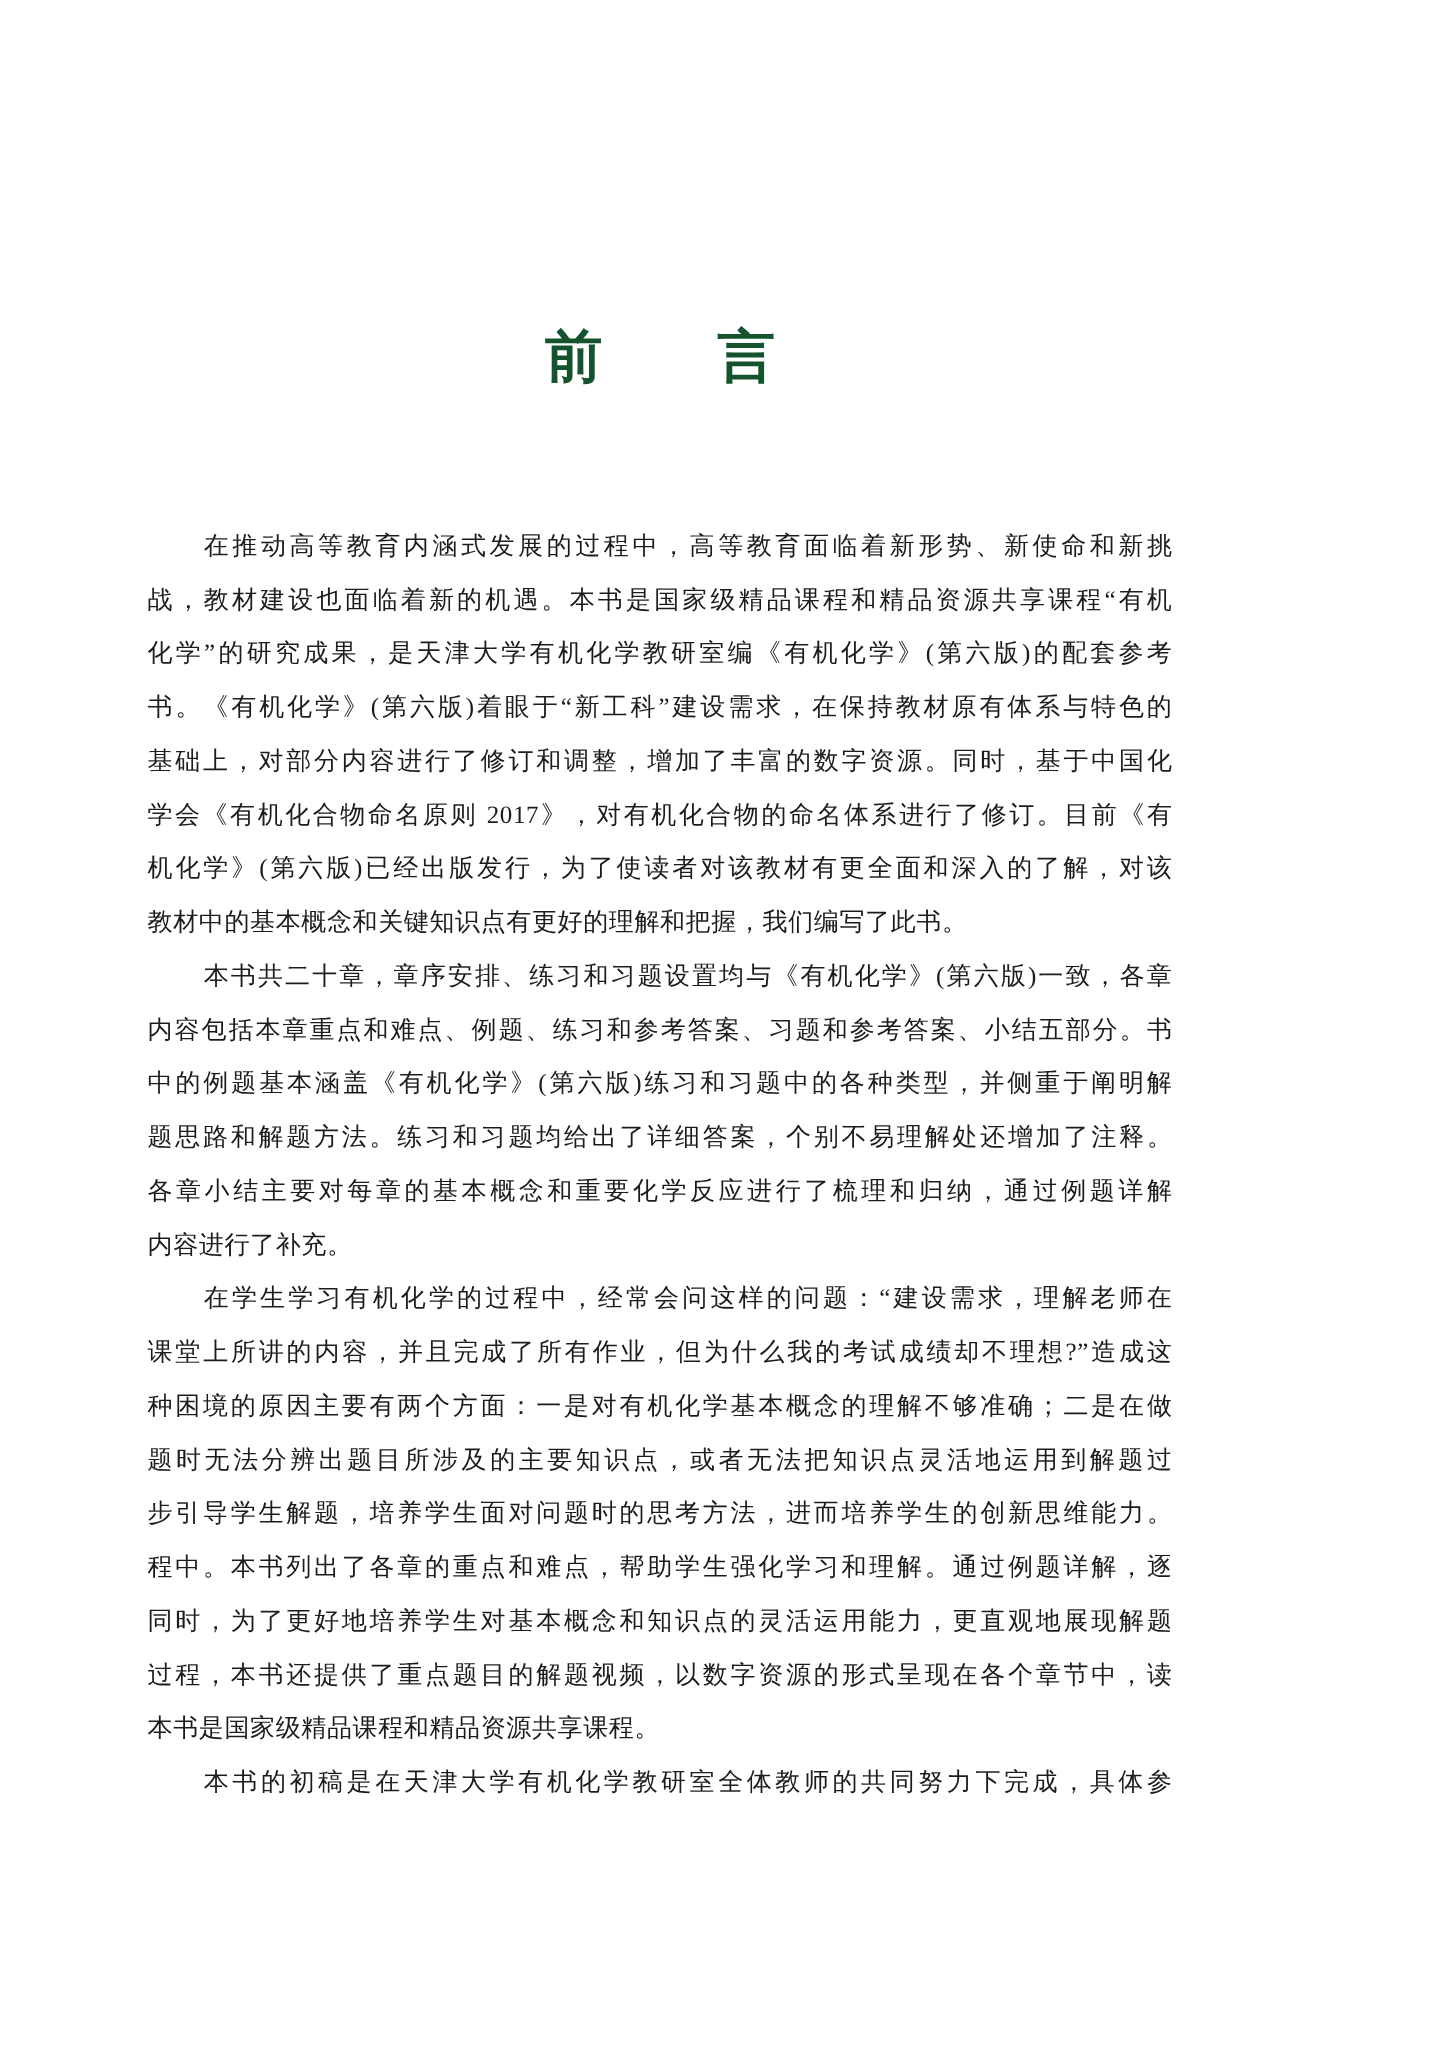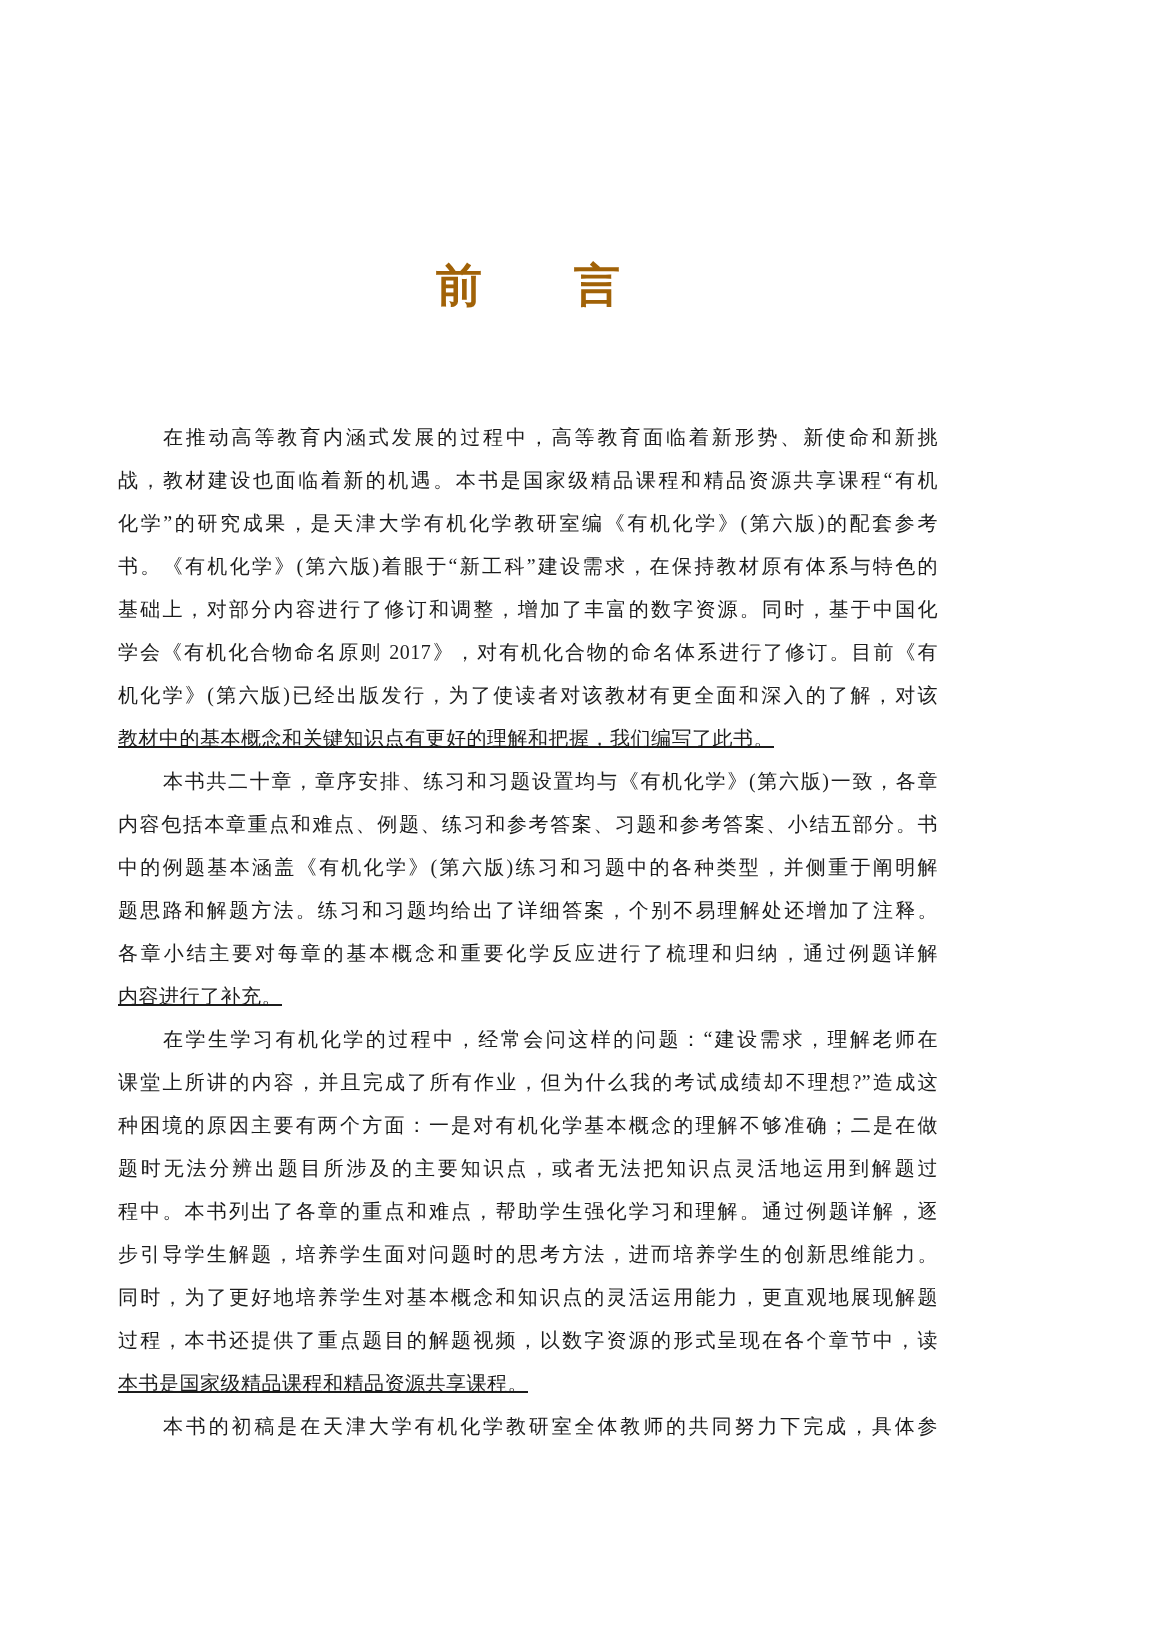--- a/index.html
+++ b/index.html
@@ -20,21 +20,21 @@
     position: absolute;
     top: 260px;
     left: 118px;
     width: 820px;
     margin: 0;
     text-align: center;
     font-family: "Liberation Sans", "DejaVu Sans", sans-serif;
     font-weight: 700;
     font-size: 46px;
     line-height: 1.1;
-    color: #a16207;
+    color: #14532d;
   }
   .body-block {
     position: absolute;
     left: 118px;
     top: 416px;
     width: 820px;
   }
   .para {
     margin: 0;
     padding: 0;
@@ -47,21 +47,20 @@
     margin: 0;
     padding: 0;
   }
   .line.full {
     text-align: justify;
     text-align-last: justify;
   }
   .line.end {
     text-align: left;
     text-align-last: left;
-    text-decoration: underline;
   }
   .line.indent {
     text-indent: 45px;
   }
 </style>
 </head>
 <body>
 
 <main class="page">
 
@@ -87,22 +86,22 @@
       <p class="line full">题思路和解题方法。练习和习题均给出了详细答案，个别不易理解处还增加了注释。</p>
       <p class="line full">各章小结主要对每章的基本概念和重要化学反应进行了梳理和归纳，通过例题详解</p>
       <p class="line end">内容进行了补充。</p>
     </div>
 
     <div class="para">
       <p class="line full indent">在学生学习有机化学的过程中，经常会问这样的问题：“建设需求，理解老师在</p>
       <p class="line full">课堂上所讲的内容，并且完成了所有作业，但为什么我的考试成绩却不理想?”造成这</p>
       <p class="line full">种困境的原因主要有两个方面：一是对有机化学基本概念的理解不够准确；二是在做</p>
       <p class="line full">题时无法分辨出题目所涉及的主要知识点，或者无法把知识点灵活地运用到解题过</p>
+      <p class="line full">步引导学生解题，培养学生面对问题时的思考方法，进而培养学生的创新思维能力。</p>
       <p class="line full">程中。本书列出了各章的重点和难点，帮助学生强化学习和理解。通过例题详解，逐</p>
-      <p class="line full">步引导学生解题，培养学生面对问题时的思考方法，进而培养学生的创新思维能力。</p>
       <p class="line full">同时，为了更好地培养学生对基本概念和知识点的灵活运用能力，更直观地展现解题</p>
       <p class="line full">过程，本书还提供了重点题目的解题视频，以数字资源的形式呈现在各个章节中，读</p>
       <p class="line end">本书是国家级精品课程和精品资源共享课程。</p>
     </div>
 
     <div class="para">
       <p class="line full indent">本书的初稿是在天津大学有机化学教研室全体教师的共同努力下完成，具体参</p>
     </div>
 
   </section>

